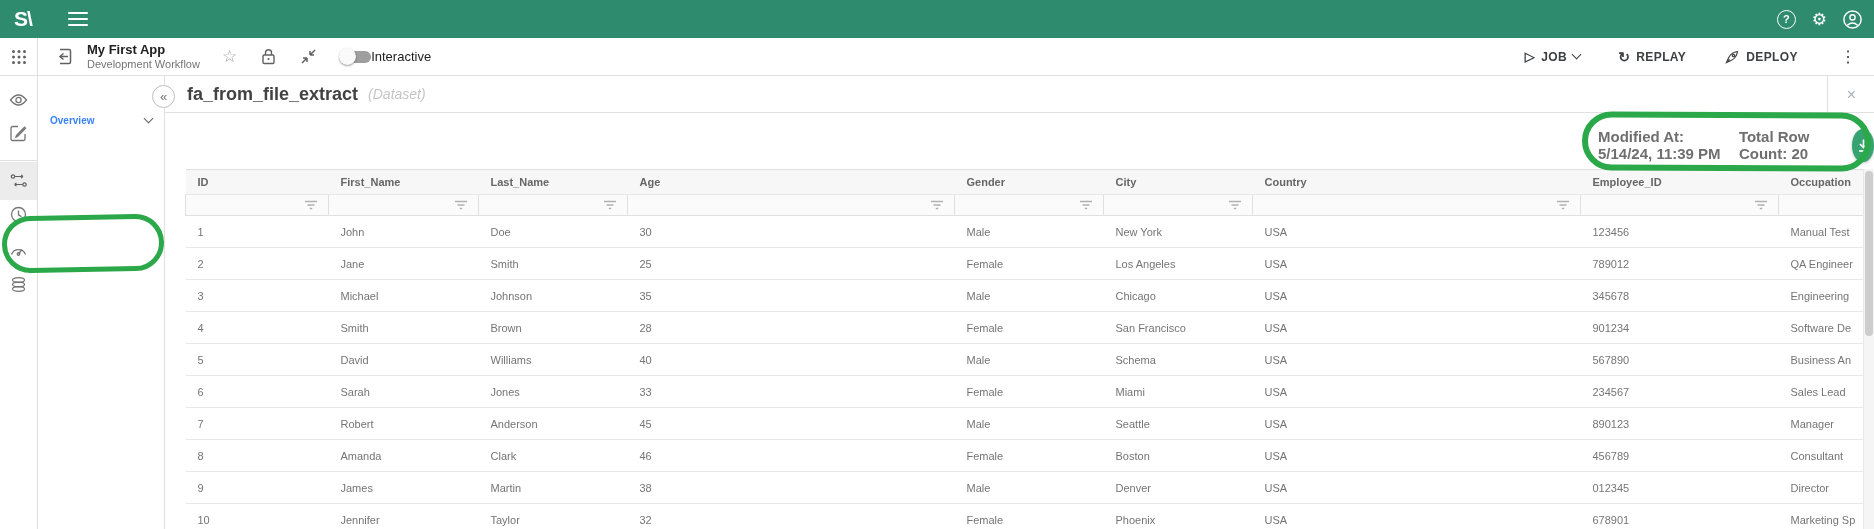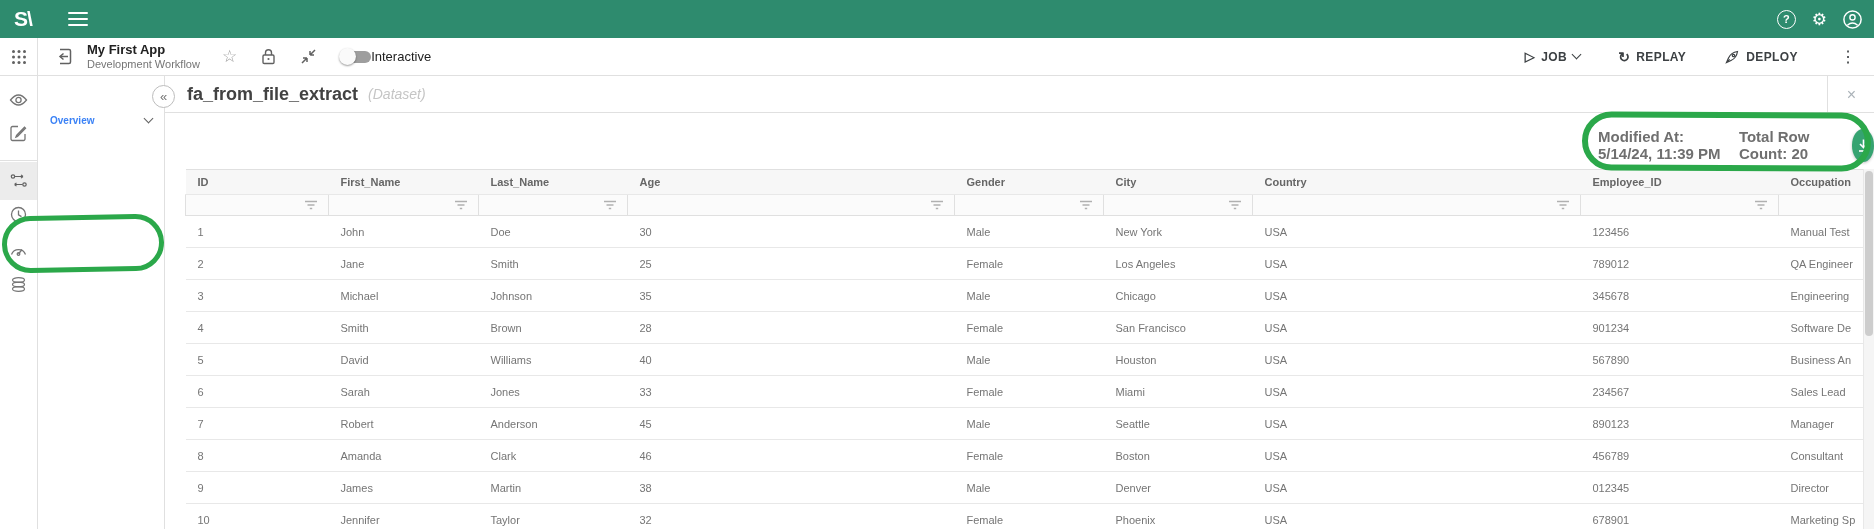--- a/index.html
+++ b/index.html
@@ -428,21 +428,21 @@
               <td>USA</td>
               <td>901234</td>
               <td>Software De</td>
             </tr>
             <tr>
               <td>5</td>
               <td>David</td>
               <td>Williams</td>
               <td>40</td>
               <td>Male</td>
-              <td>Houston</td>
+              <td>Schema</td>
               <td>USA</td>
               <td>567890</td>
               <td>Business An</td>
             </tr>
             <tr>
               <td>6</td>
               <td>Sarah</td>
               <td>Jones</td>
               <td>33</td>
               <td>Female</td>

